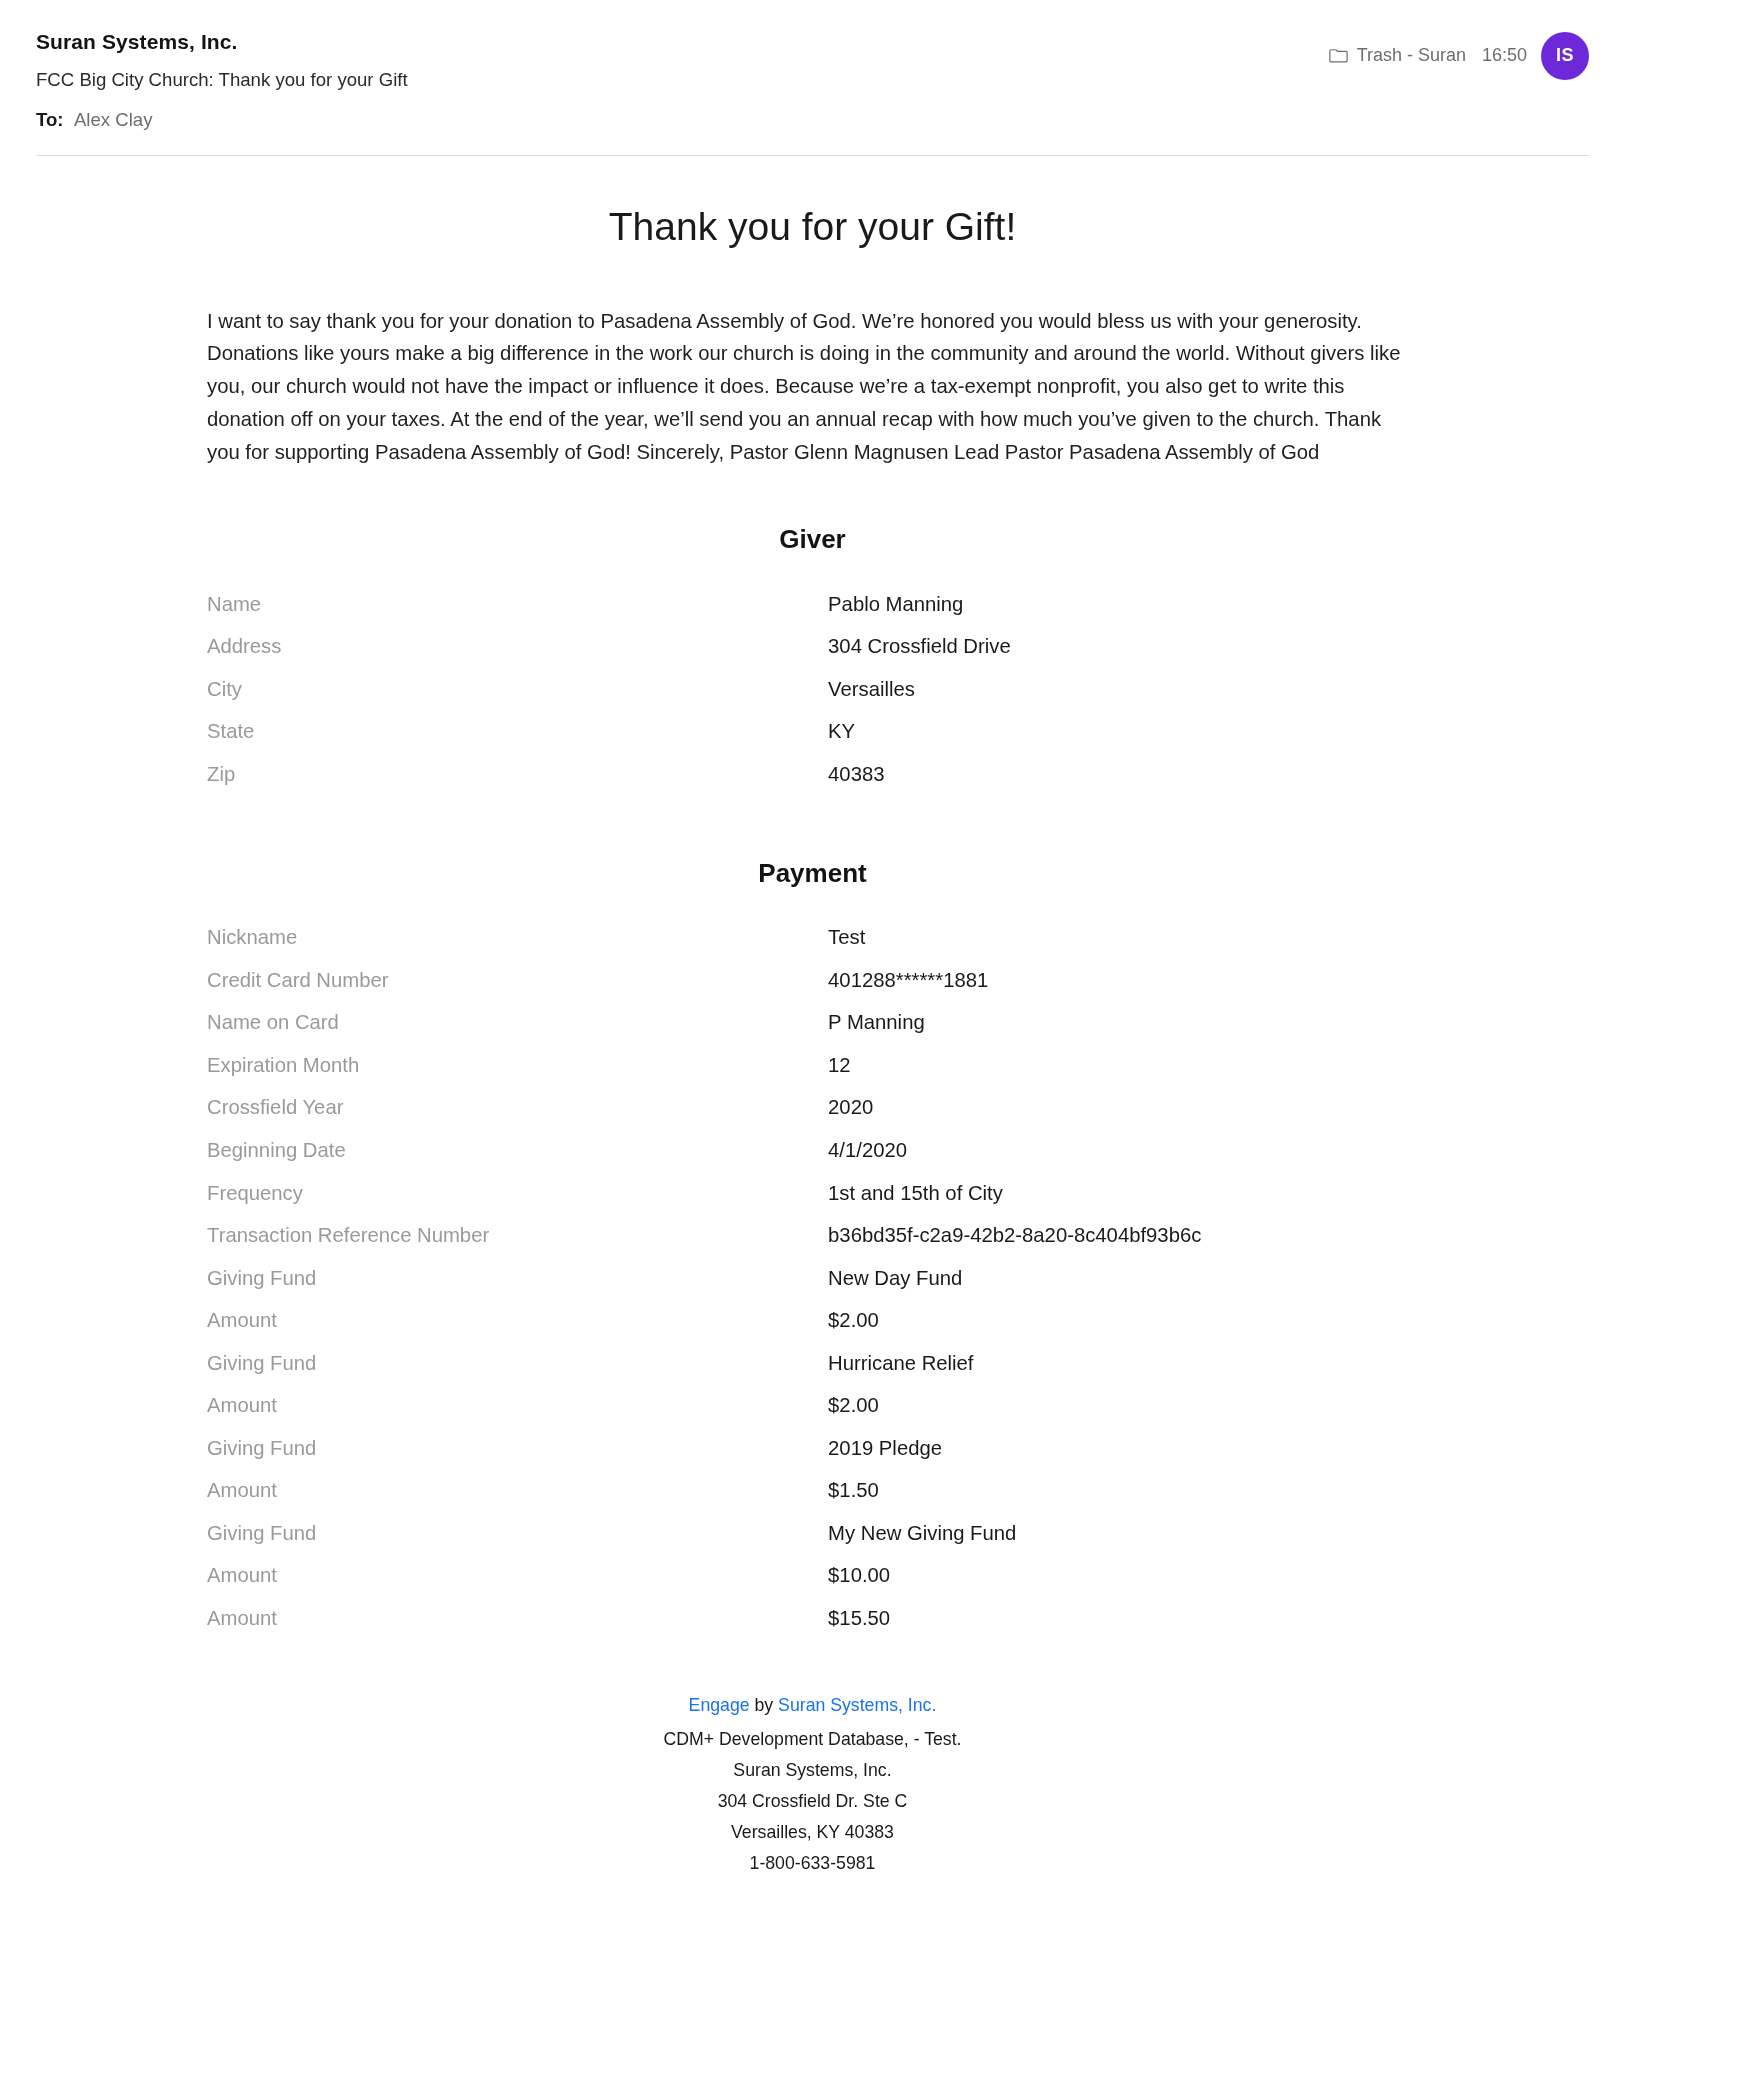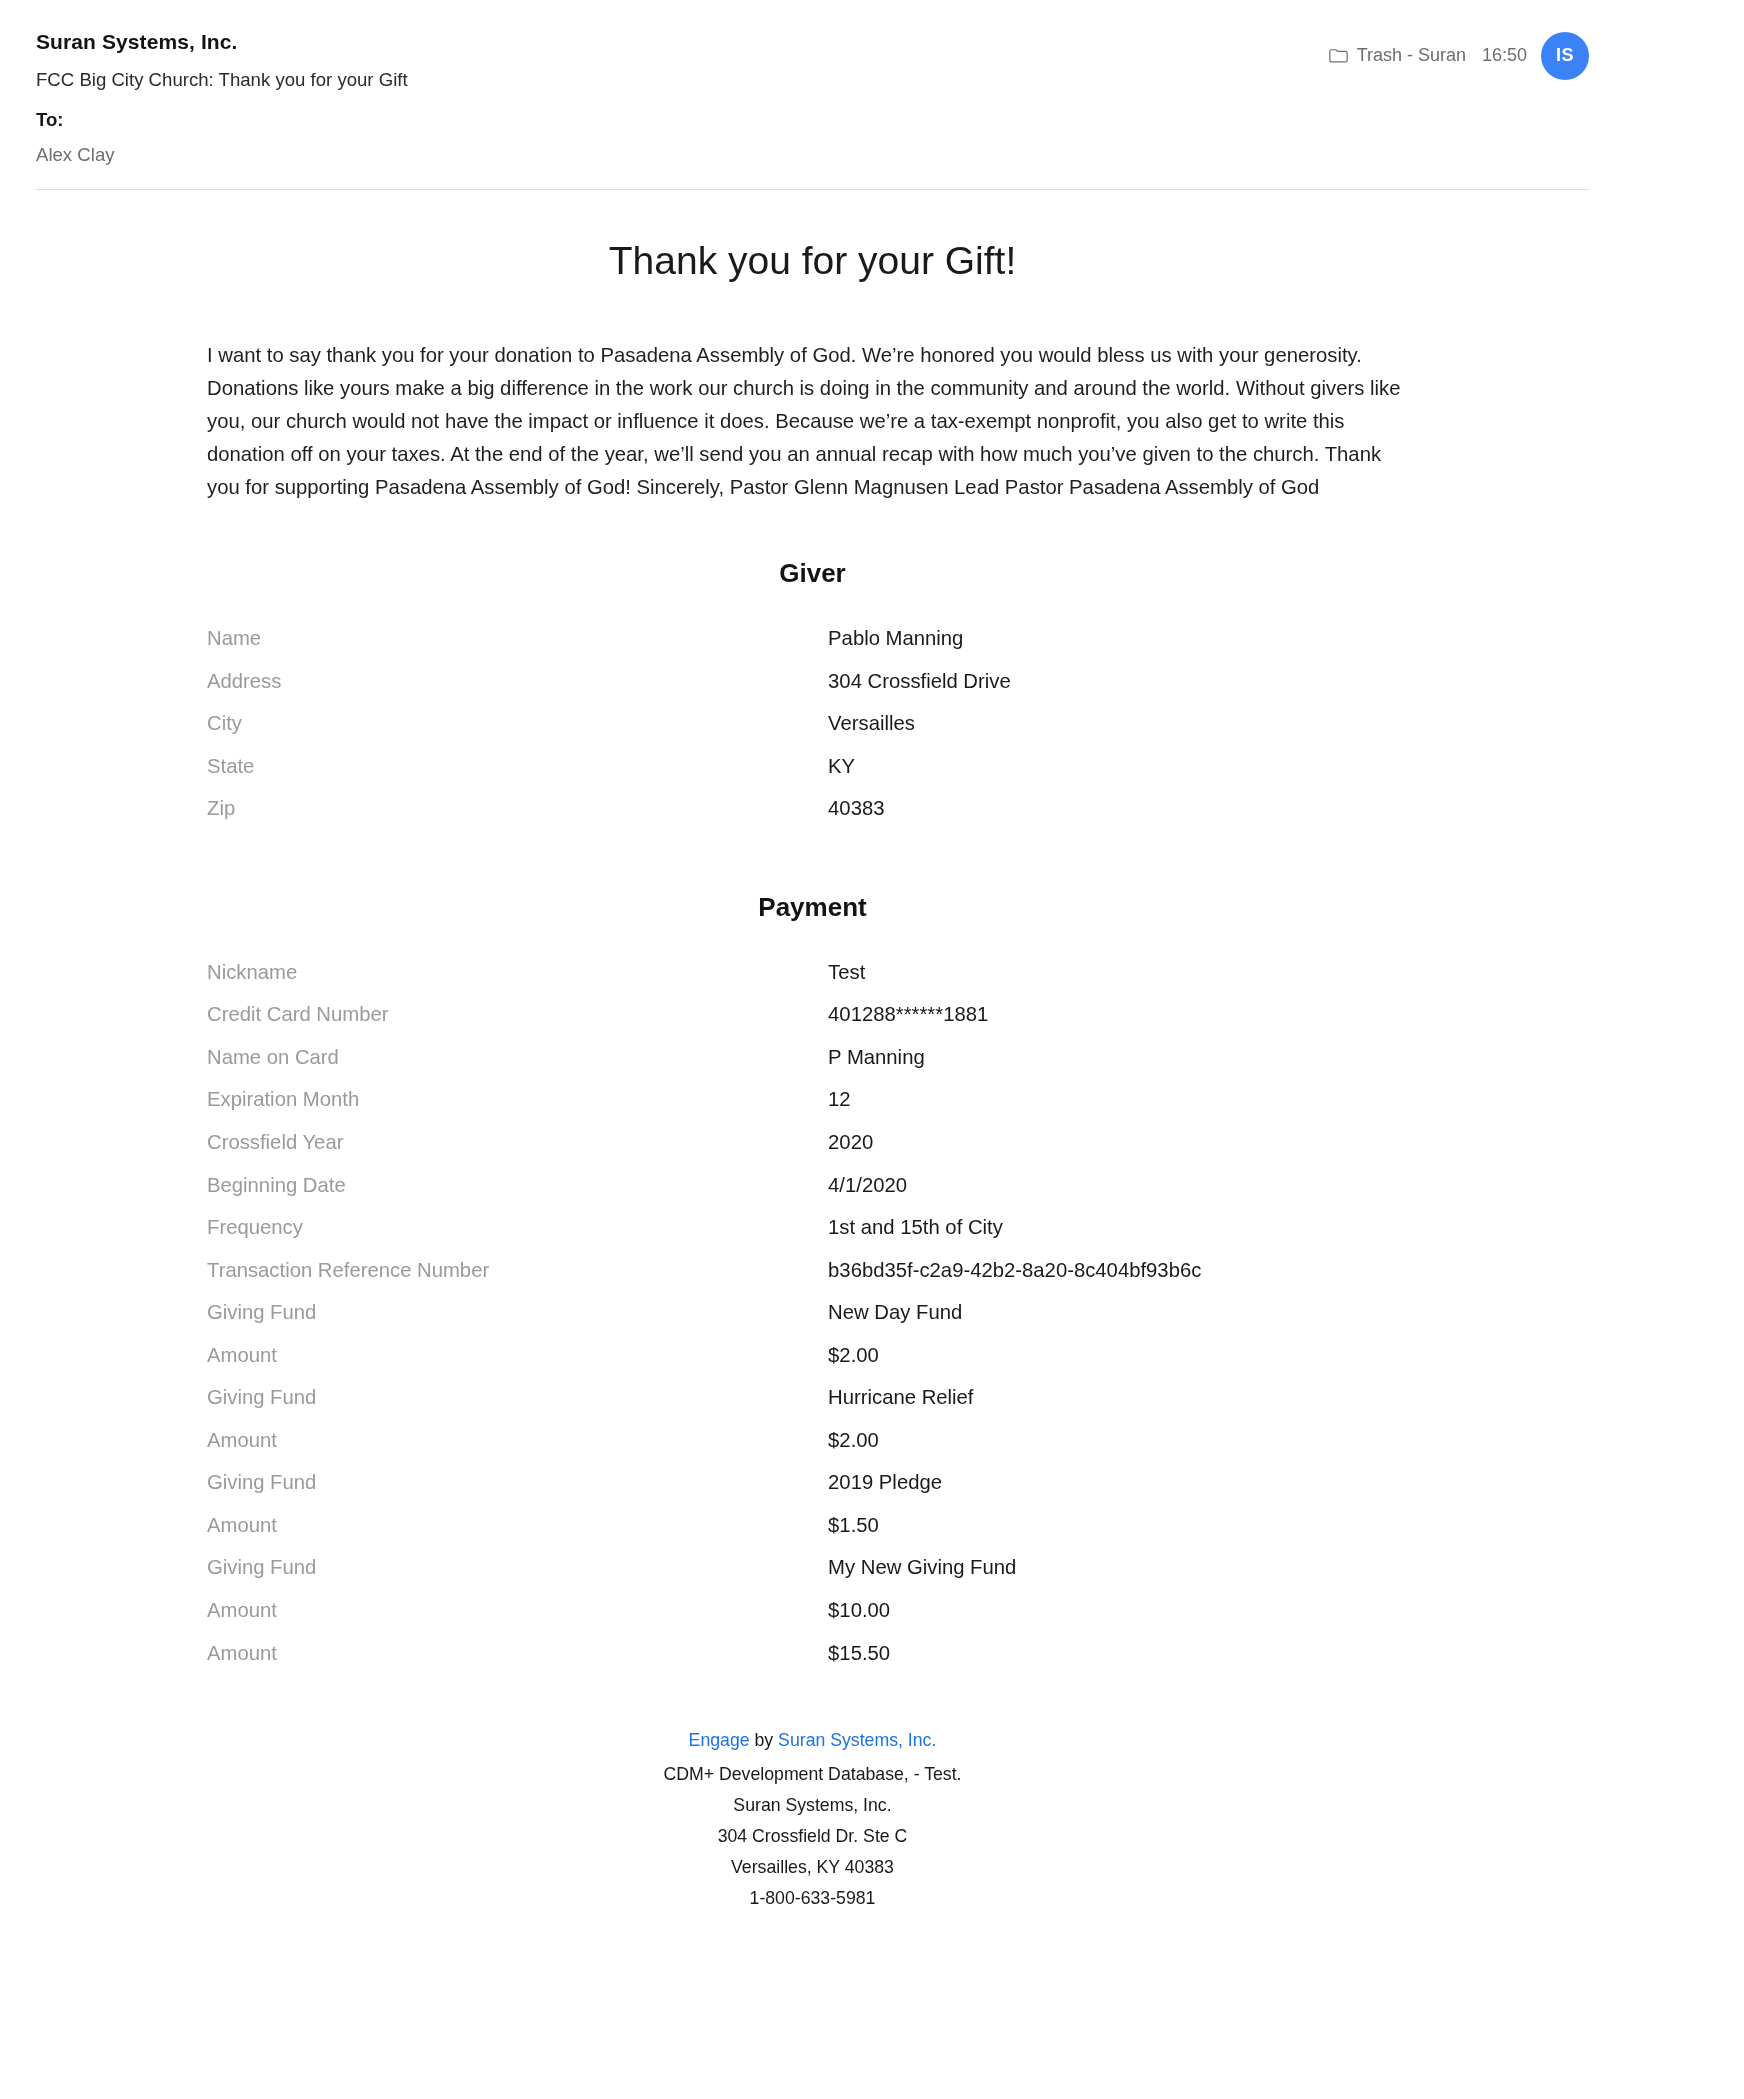--- a/index.html
+++ b/index.html
@@ -48,21 +48,20 @@
     margin-top: 13px;
     line-height: 1.3;
   }
   .recipient-line {
     font-size: 18.6px;
     margin-top: 15.6px;
     line-height: 1.3;
     display: flex;
     gap: 10.4px;
     align-items: baseline;
-    flex-direction: column;
   }
   .recipient-label {
     color: #1a1a1a;
     font-weight: bold;
   }
   .recipient-name {
     color: #6e6e6e;
   }
 
   .header-right {
@@ -89,21 +88,21 @@
   .mail-time {
     color: #6e6e6e;
     font-size: 18px;
     min-width: 54px;
     text-align: right;
   }
   .avatar {
     width: 48px;
     height: 48px;
     border-radius: 50%;
-    background: #3b82f6;
+    background: #6d28d9;
     color: #ffffff;
     font-size: 18px;
     font-weight: bold;
     display: flex;
     align-items: center;
     justify-content: center;
     letter-spacing: 0.4px;
     margin-left: 7px;
   }
 

